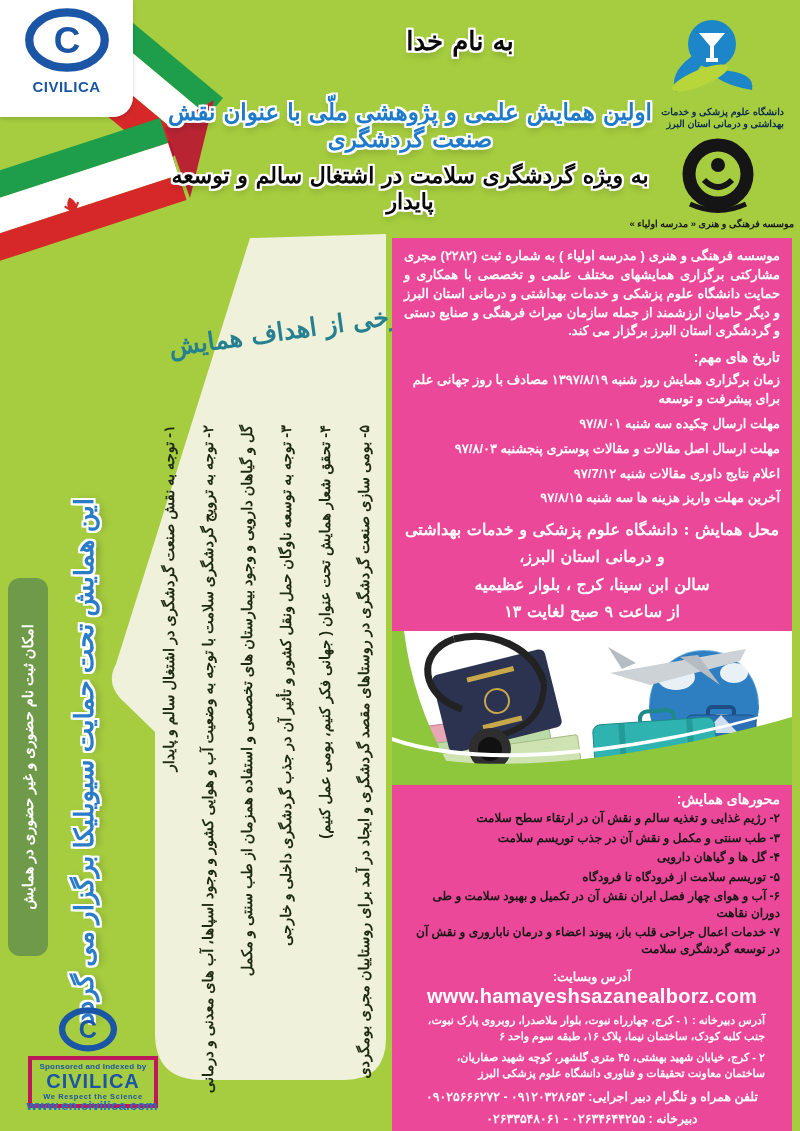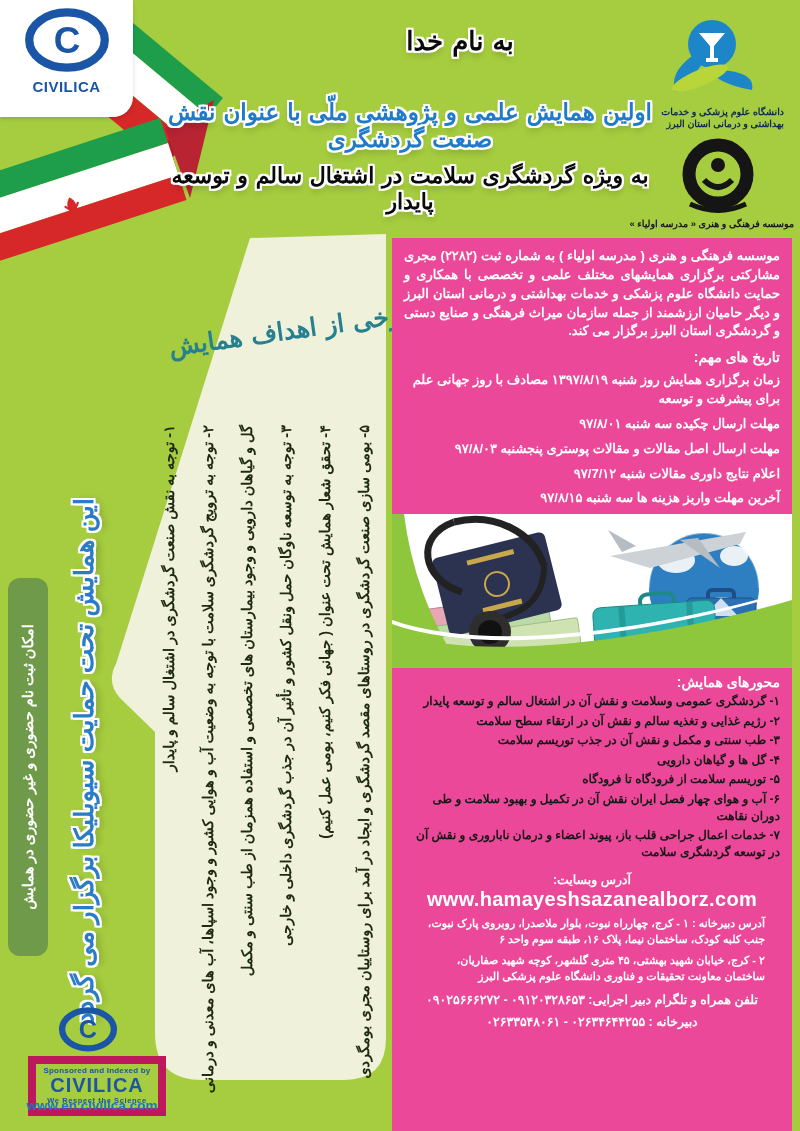--- a/index.html
+++ b/index.html
@@ -48,21 +48,21 @@
   .rot{transform:rotate(-90deg);transform-origin:top left;direction:rtl;}
   #goals-heading{left:168px;top:318px;width:215px;font-size:25px;font-weight:bold;color:#27808f;
       transform:rotate(-8deg);text-align:center;font-family:"DejaVu Serif",serif;white-space:nowrap;}
   #goals-list{left:150px;top:1063px;width:638px;height:234px;}
   #goals-list .g-row{white-space:nowrap;line-height:39px;font-size:14.5px;font-weight:bold;color:#1f2a12;}
   #support-banner{left:58px;top:1138px;width:640px;height:52px;font-size:26px;font-weight:bold;color:#2b7cc7;
       white-space:nowrap;line-height:52px;}
   #registration-box{left:8px;top:956px;width:378px;height:40px;background:#6e9a49;border-radius:12px;
       color:#fff;font-size:14.5px;font-weight:bold;text-align:center;line-height:40px;white-space:nowrap;}
   
-  #civilica-bottom-box{left:28px;top:1056px;width:122px;border:8px solid #be185d;text-align:center;padding:2px 0 3px;}
+  #civilica-bottom-box{left:28px;top:1056px;width:122px;border:4px solid #be185d;text-align:center;padding:2px 0 3px;}
   #civilica-bottom-box .l1{font-size:8px;font-weight:bold;color:#1b55a5;letter-spacing:.2px;}
   #civilica-bottom-box .l2{font-size:20px;font-weight:bold;color:#1b55a5;letter-spacing:1px;line-height:1.05;}
   #civilica-bottom-box .l3{font-size:7.5px;font-weight:bold;color:#1b55a5;letter-spacing:.6px;}
   #civilica-url{left:14px;top:1098px;width:156px;text-align:center;font-size:13.5px;color:#1b74c5;font-weight:bold;}
 </style>
 </head>
 <body>
 
 <div id="poster">
 
@@ -131,20 +131,25 @@
   <div class="abs rot" id="registration-box">امکان ثبت نام حضوری و غیر حضوری در همایش</div>
 
   <div class="abs" id="panel">
     <div class="intro">موسسه فرهنگی و هنری ( مدرسه اولیاء ) به شماره ثبت (۲۲۸۲) مجری مشارکتی برگزاری همایشهای مختلف علمی و تخصصی با همکاری و حمایت دانشگاه علوم پزشکی و خدمات بهداشتی و درمانی استان البرز و دیگر حامیان ارزشمند از جمله سازمان میراث فرهنگی و صنایع دستی و گردشگری استان البرز برگزار می کند.</div>
     <div class="dates-heading">تاریخ های مهم:</div>
     <div class="date-row">زمان برگزاری همایش روز شنبه ۱۳۹۷/۸/۱۹   مصادف با روز جهانی علم برای پیشرفت و توسعه</div>
     <div class="date-row">مهلت ارسال چکیده  سه شنبه  ۹۷/۸/۰۱</div>
     <div class="date-row">مهلت ارسال اصل مقالات و مقالات پوستری  پنجشنبه  ۹۷/۸/۰۳</div>
     <div class="date-row">اعلام نتایج داوری مقالات  شنبه  ۹۷/7/۱۲</div>
     <div class="date-row">آخرین مهلت واریز هزینه ها  سه شنبه  ۹۷/۸/۱۵</div>
+    <div class="venue">
+      <div>محل همایش :  دانشگاه علوم پزشکی و خدمات بهداشتی و درمانی استان البرز،</div>
+      <div>سالن ابن سینا، کرج ، بلوار عظیمیه</div>
+      <div>از ساعت ۹ صبح لغایت ۱۳</div>
+    </div>
 
     <div id="photos">
 
       <div class="ph" id="photo-left">
         <svg width="193" height="150" viewBox="0 0 193 150">
           <rect width="193" height="150" fill="#ffffff"></rect>
           <g transform="rotate(-8 60 110)">
             <rect x="-12" y="92" width="120" height="34" rx="3" fill="#e8a7b5" stroke="#c9798f"></rect>
             <rect x="8" y="110" width="150" height="30" rx="3" fill="#bcd9a8" stroke="#93b87e"></rect>
             <rect x="40" y="121" width="145" height="26" rx="3" fill="#cfe3b2" stroke="#a3bd85"></rect>
@@ -191,21 +196,20 @@
           <circle cx="182" cy="122" r="5" fill="#1a1a1a"></circle>
         </svg>
       </div>
       <svg id="swoosh" viewBox="0 0 400 80" preserveAspectRatio="none">
         <path d="M0,36 C 95,70 265,46 400,4 L400,2 C 262,42 96,66 0,32 Z" fill="#ffffff"></path>
         <path d="M0,80 L0,44 C 90,76 260,52 400,12 L400,80 Z" fill="#8fc73c"></path>
       </svg>
     </div>
 
     <div class="topics-heading">محورهای همایش:</div>
-    <div class="topic-row">۱-  گردشگری عمومی وسلامت و نقش آن در اشتغال سالم و توسعه پایدار</div>
     <div class="topic-row">۲-  رژیم غذایی و تغذیه سالم و نقش آن در ارتقاء سطح سلامت</div>
     <div class="topic-row">۳-  طب سنتی و مکمل و نقش آن در جذب توریسم سلامت</div>
     <div class="topic-row">۴-  گل ها و گیاهان دارویی</div>
     <div class="topic-row">۵-  توریسم سلامت از فرودگاه تا فرودگاه</div>
     <div class="topic-row">۶-  آب و هوای چهار فصل ایران  نقش آن در تکمیل و بهبود سلامت و طی دوران نقاهت</div>
     <div class="topic-row">۷-  خدمات اعمال جراحی قلب باز، پیوند اعضاء و درمان ناباروری و نقش آن در توسعه گردشگری سلامت</div>
 
     <div class="website-row">
       <span class="lbl">آدرس وبسایت:</span>
       <span class="url">www.hamayeshsazanealborz.com</span>

